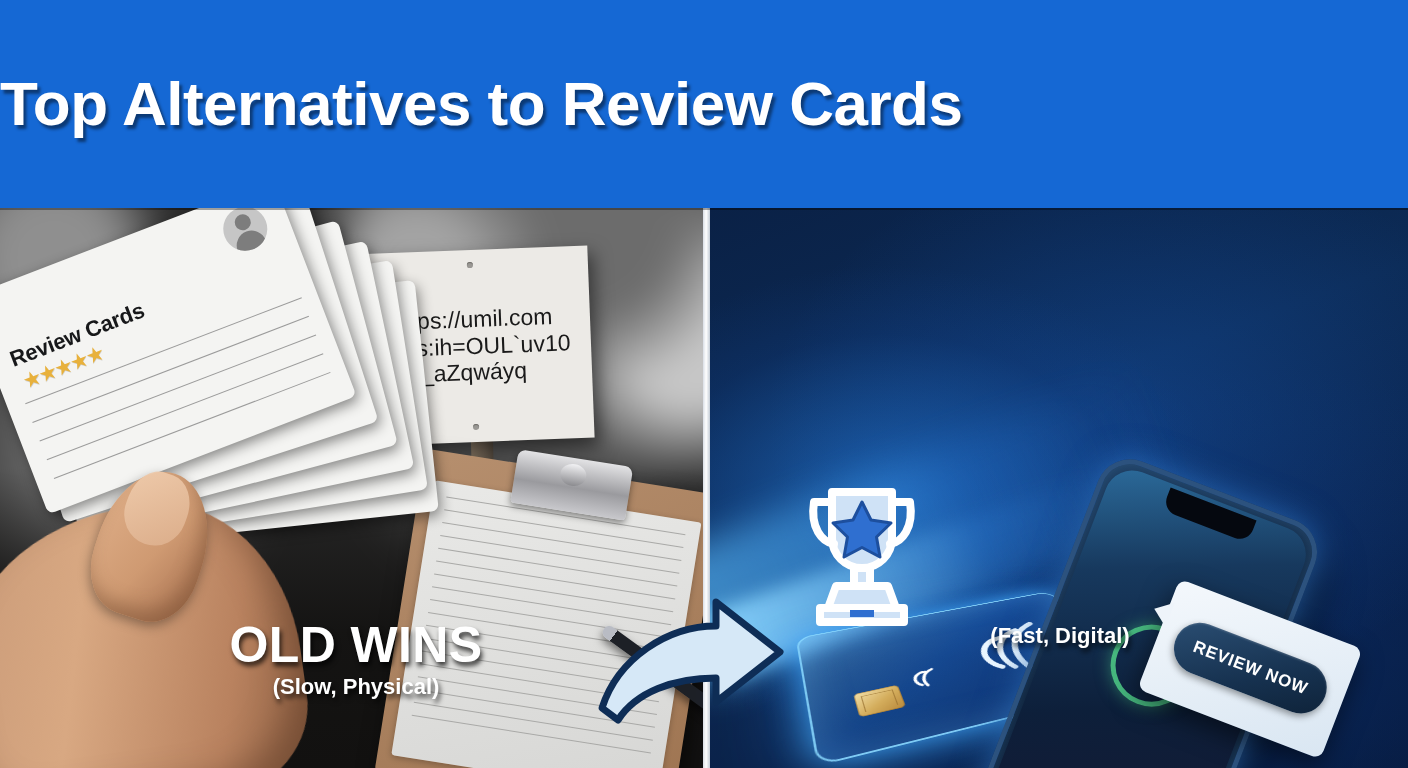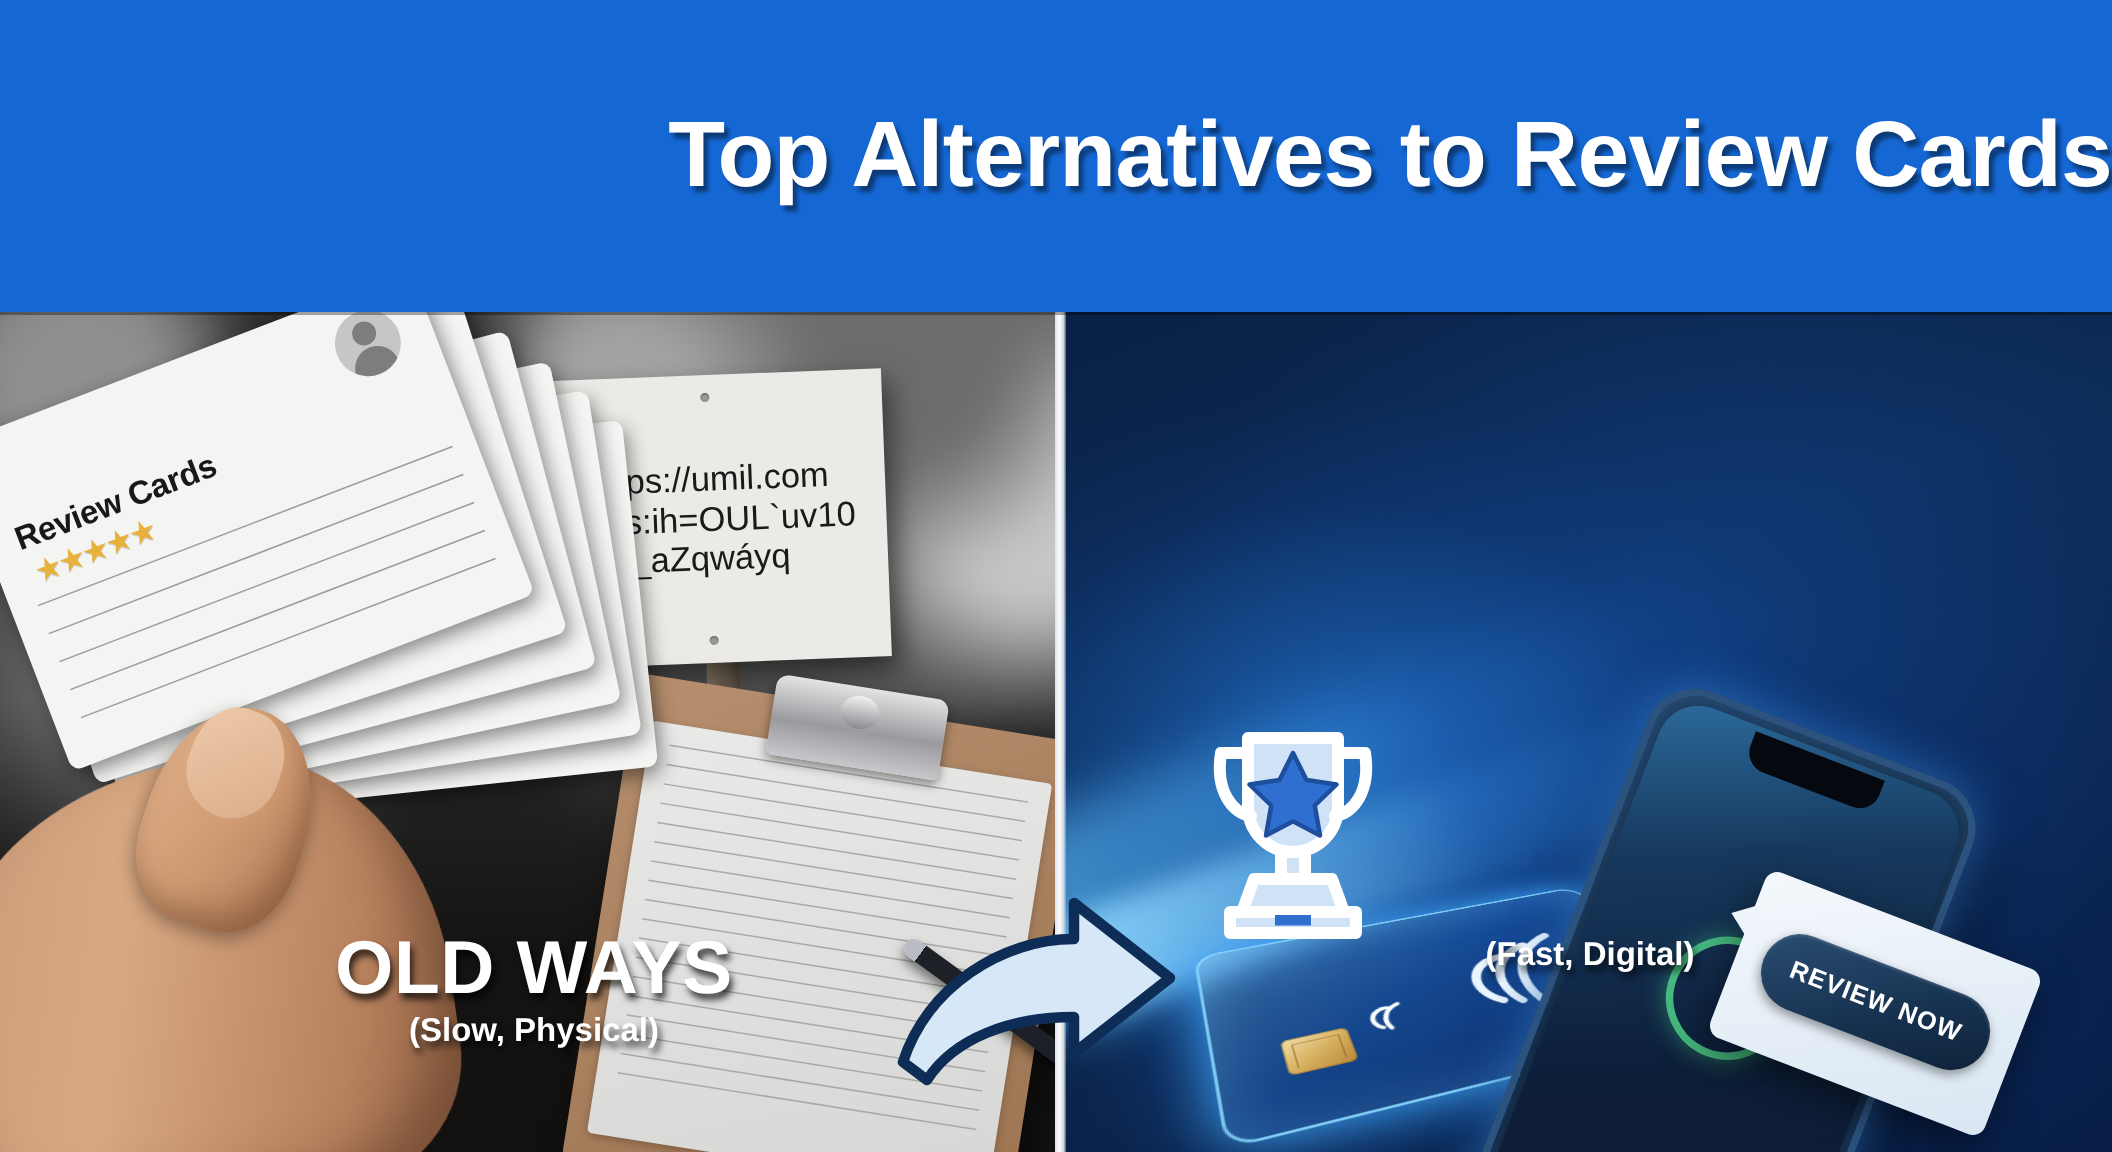--- a/index.html
+++ b/index.html
@@ -5,21 +5,21 @@
   * { margin:0; padding:0; box-sizing:border-box; }
   html,body { width:1408px; height:768px; overflow:hidden; background:#000;
               font-family:"Liberation Sans", sans-serif; }
 
   #stage { position:relative; width:1408px; height:768px; overflow:hidden; }
 
   
   .banner{
     position:absolute; left:0; top:0; width:1408px; height:208px;
     background:#1568d4; display:flex; flex-direction:column;
-    align-items:flex-end; justify-content:center; z-index:40;
+    align-items:flex-start; justify-content:center; z-index:40;
     box-shadow:0 2px 0 rgba(0,0,0,.35);
   }
   .banner .line{
     color:#ffffff; font-weight:bold; letter-spacing:-.5px;
     line-height:1.04; text-align:center;
     text-shadow:3px 4px 3px rgba(0,0,0,.45);
   }
   .banner .l1{ font-size:62px; }
   .banner .l2{ font-size:62px; }
 
@@ -358,21 +358,21 @@
             </div>
           </div>
         </div>
       </div>
 
       <div class="hand"></div>
       <div class="thumb"></div>
       <div class="nail"></div>
 
       <div class="caption cap-left" style="top:412px;left:96px">
-        <div class="cap-main">OLD WAYS</div>
+        <div class="cap-main">OLD WINS</div>
         <div class="cap-sub">(Slow, Physical)</div>
       </div>
     </div>
 
     <div class="panel panel-right">
       <div class="rbg"></div>
       <div class="glowstreak"></div>
       <div class="glowstreak2"></div>
 
       <div class="caption" style="left:94px;top:412px;width:520px">

